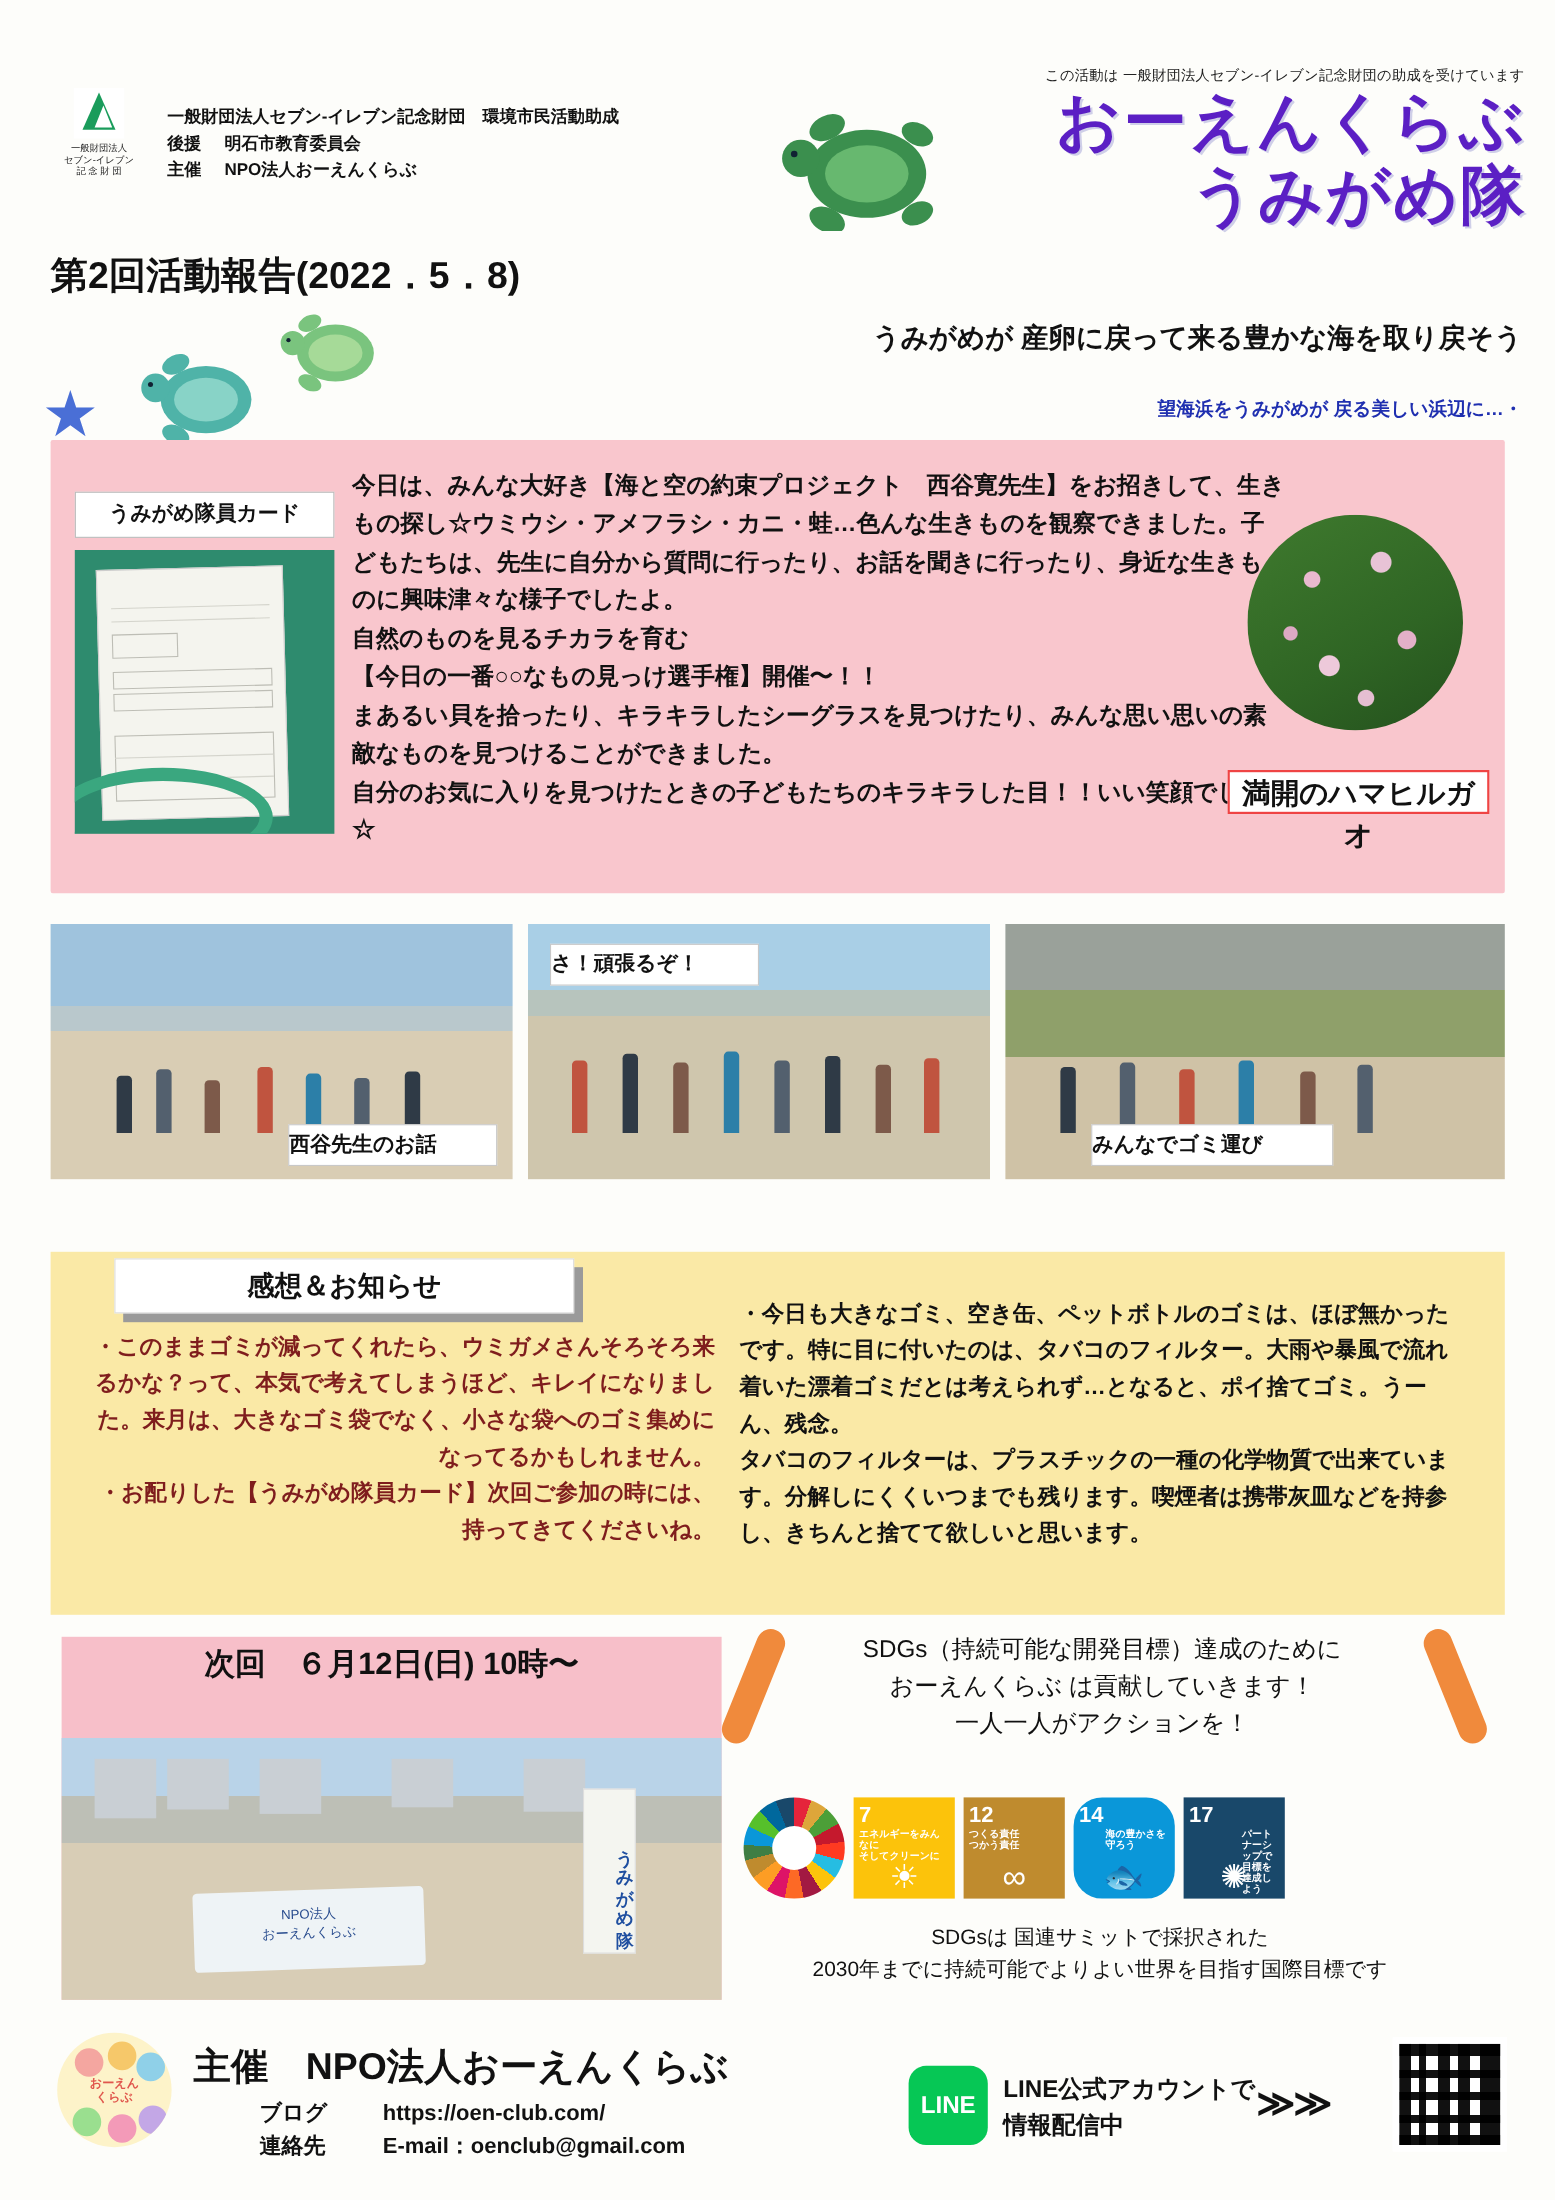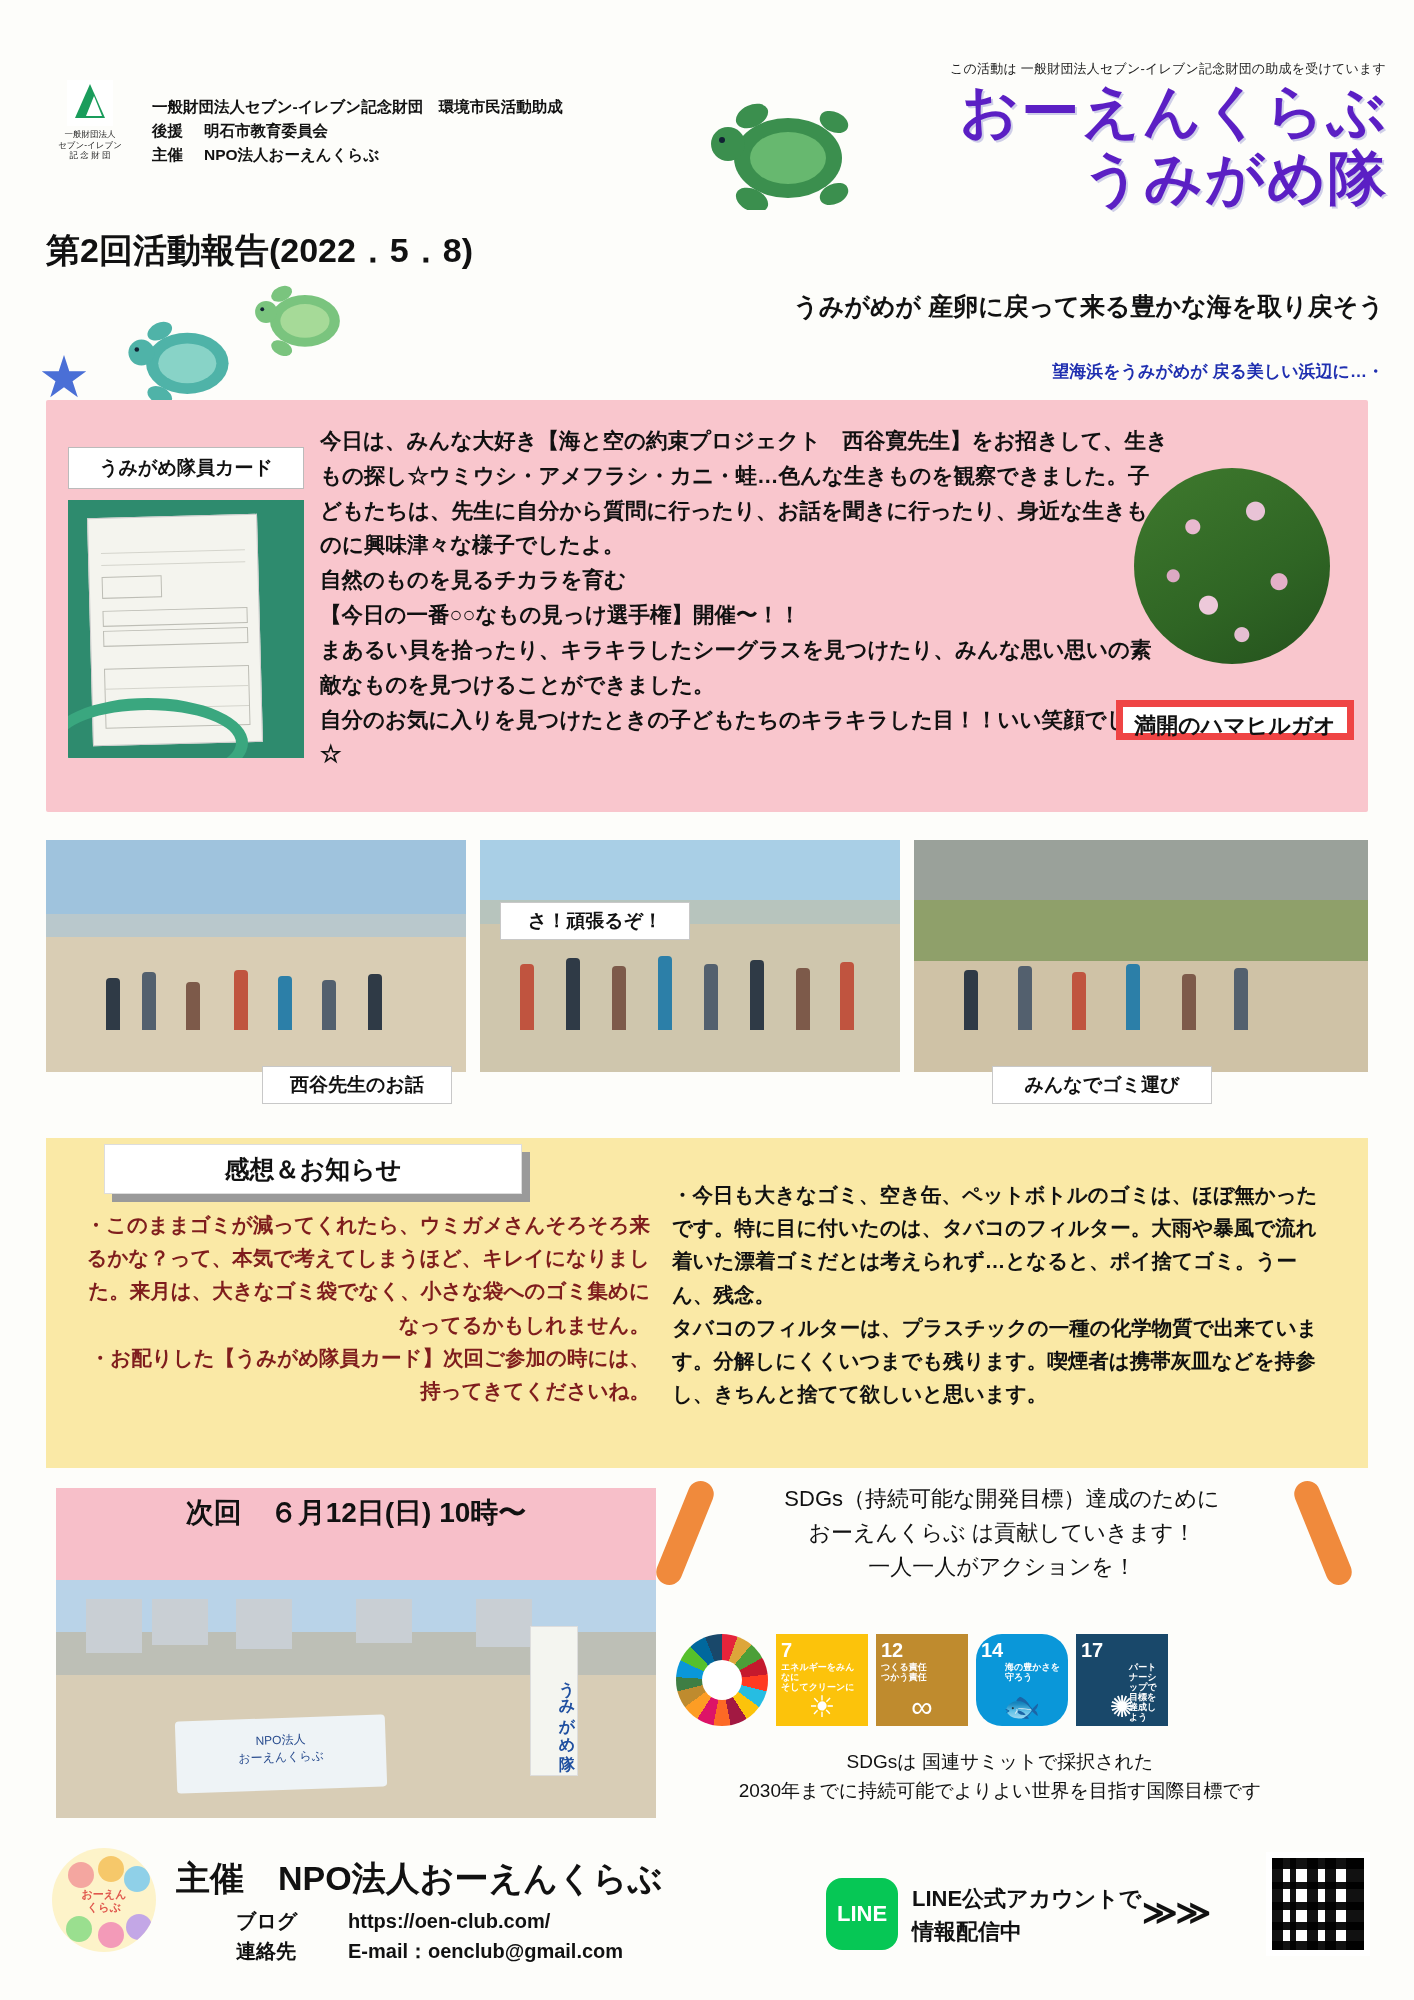--- a/index.html
+++ b/index.html
@@ -113,43 +113,43 @@
       radial-gradient(circle at 62% 22%, #e8c3d6 0 9px, transparent 10px),
       radial-gradient(circle at 74% 58%, #e3b0c8 0 8px, transparent 9px),
       radial-gradient(circle at 38% 70%, #edc9da 0 9px, transparent 10px),
       radial-gradient(circle at 20% 55%, #dca9c3 0 6px, transparent 7px),
       radial-gradient(circle at 55% 85%, #e5bed2 0 7px, transparent 8px),
       linear-gradient(150deg, #3f7a2e, #2f6524 60%, #24511d);
     overflow:hidden;
   }
   .flower-caption {
     position:absolute; right: 60px; top: 700px; width: 238px; height: 40px;
-    background:#fff; border:7px solid #ef4444;
-    font-size: 22px; font-weight:bold; text-align:center; line-height:38px;
+    background:#fff; border:2px solid #ef4444;
+    font-size: 26px; font-weight:bold; text-align:center; line-height:38px;
   }
 
   
   .ph { position:absolute; top: 840px; height: 232px; overflow:hidden; }
   .ph1 { left: 46px; width: 420px;
     background: linear-gradient(#9fc3dd 0 32%, #b9c8cc 32% 42%, #d9cdb4 42% 100%); }
   .ph2 { left: 480px; width: 420px;
     background: linear-gradient(#a9cfe6 0 26%, #b7c4bd 26% 36%, #cfc6ad 36% 100%); }
   .ph3 { left: 914px; width: 454px;
     background: linear-gradient(#9aa19a 0 26%, #8fa06a 26% 52%, #cfc2a6 52% 100%); }
 
   .ph .figs { position:absolute; left:0; right:0; bottom: 18%; height: 46%; }
   .ph .fig { position:absolute; bottom:0; width: 14px; background:#2f3a46; border-radius:4px 4px 0 0; }
   .ph .fig.b { background:#53606e; }
   .ph .fig.c { background:#7d5a4a; }
   .ph .fig.d { background:#c0543f; }
   .ph .fig.e { background:#2c7fa8; }
 
   .cap-box {
     position:absolute; background:#fff; border:1px solid #c8c8c8;
-    font-size: 19px; font-weight:bold; text-align:center;margin-top:44px;
+    font-size: 19px; font-weight:bold; 
   }
   .cap-nishitani { left: 262px; top: 1022px; width: 190px; height: 38px; line-height: 36px; }
   .cap-ganbaru  { left: 500px; top: 858px; width: 190px; height: 38px; line-height: 36px; }
   .cap-gomi     { left: 992px; top: 1022px; width: 220px; height: 38px; line-height: 36px; }
 
   
   .yellow-panel {
     position:absolute; left: 46px; top: 1138px; width: 1322px; height: 330px;
     background: #fae9a6;
   }

